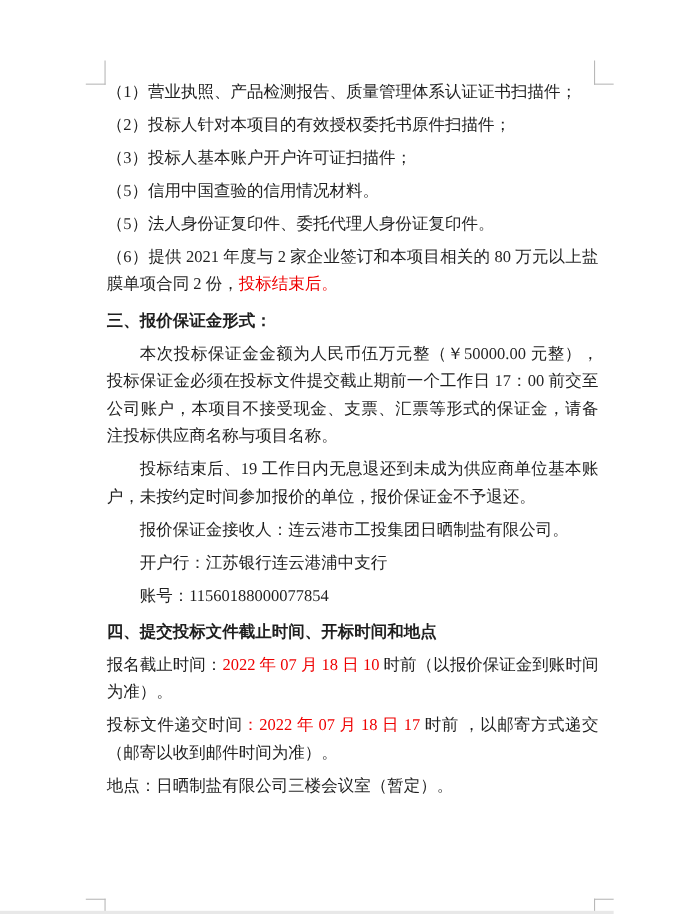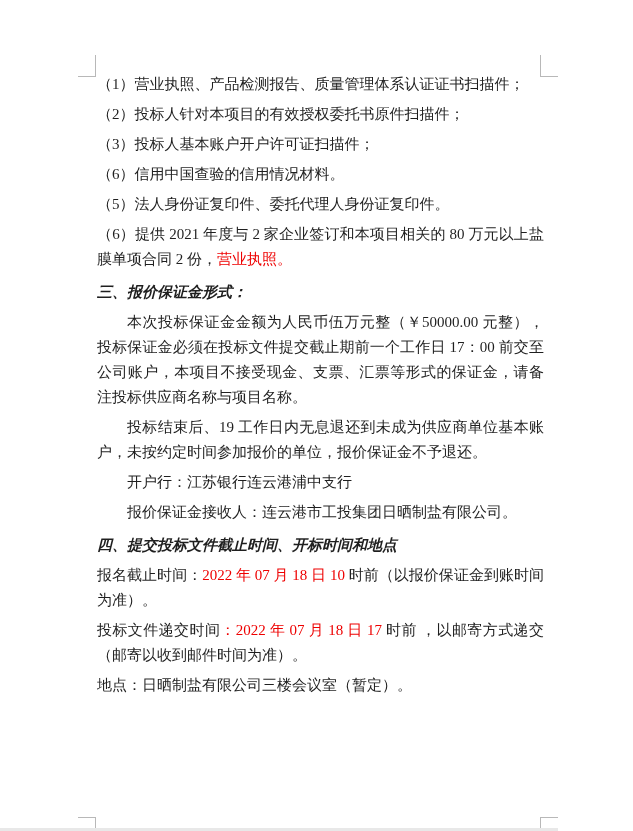--- a/index.html
+++ b/index.html
@@ -24,21 +24,20 @@
     font-size: 15px;
     line-height: 25px;
   }
   .para {
     margin: 0 0 5px 0;
     text-align: justify;
   }
   .para.heading {
     font-weight: bold;
     margin-top: 8px;
-    font-style: italic;
   }
   .para.indent {
     text-indent: 2em;
   }
   .run-red {
     color: var(--red, #ee0000);
   }
   .crop-mark {
     position: absolute;
     width: 17px;
@@ -64,28 +63,29 @@
   <div class="crop-mark tl"></div>
   <div class="crop-mark tr"></div>
   <div class="crop-mark bl"></div>
   <div class="crop-mark br"></div>
 
   <div class="content">
     <div>
         <p class="para list"><span>（1）营业执照、产品检测报告、质量管理体系认证证书扫描件；</span></p>
         <p class="para list"><span>（2）投标人针对本项目的有效授权委托书原件扫描件；</span></p>
         <p class="para list"><span>（3）投标人基本账户开户许可证扫描件；</span></p>
-        <p class="para list"><span>（6）信用中国查验的信用情况材料。</span></p>
+        <p class="para list"><span>（5）信用中国查验的信用情况材料。</span></p>
         <p class="para list"><span>（5）法人身份证复印件、委托代理人身份证复印件。</span></p>
-        <p class="para list"><span>（6）提供 2021 年度与 2 家企业签订和本项目相关的 80 万元以上盐膜单项合同 2 份，</span><span class="run-red">营业执照。</span></p>
+        <p class="para list"><span>（6）提供 2021 年度与 2 家企业签订和本项目相关的 80 万元以上盐膜单项合同 2 份，</span><span class="run-red">投标结束后。</span></p>
         <p class="para heading"><span>三、报价保证金形式：</span></p>
         <p class="para indent"><span>本次投标保证金金额为人民币伍万元整（￥50000.00 元整），投标保证金必须在投标文件提交截止期前一个工作日 17：00 前交至公司账户，本项目不接受现金、支票、汇票等形式的保证金，请备注投标供应商名称与项目名称。</span></p>
         <p class="para indent"><span>投标结束后、19 工作日内无息退还到未成为供应商单位基本账户，未按约定时间参加报价的单位，报价保证金不予退还。</span></p>
+        <p class="para indent"><span>报价保证金接收人：连云港市工投集团日晒制盐有限公司。</span></p>
         <p class="para indent"><span>开户行：江苏银行连云港浦中支行</span></p>
-        <p class="para indent"><span>报价保证金接收人：连云港市工投集团日晒制盐有限公司。</span></p>
+        <p class="para indent"><span>账号：11560188000077854</span></p>
         <p class="para heading"><span>四、提交投标文件截止时间、开标时间和地点</span></p>
         <p class="para plain"><span>报名截止时间：</span><span class="run-red">2022 年 07 月 18 日 10</span><span> 时前（以报价保证金到账时间为准）。</span></p>
         <p class="para plain"><span>投标文件递交时间</span><span class="run-red">：2022 年 07 月 18 日 17</span><span> 时前 ，以邮寄方式递交（邮寄以收到邮件时间为准）。</span></p>
         <p class="para plain"><span>地点：日晒制盐有限公司三楼会议室（暂定）。</span></p>
       </div>
   </div>
 
   <div class="page-bottom-edge"></div>
 </div>
 

